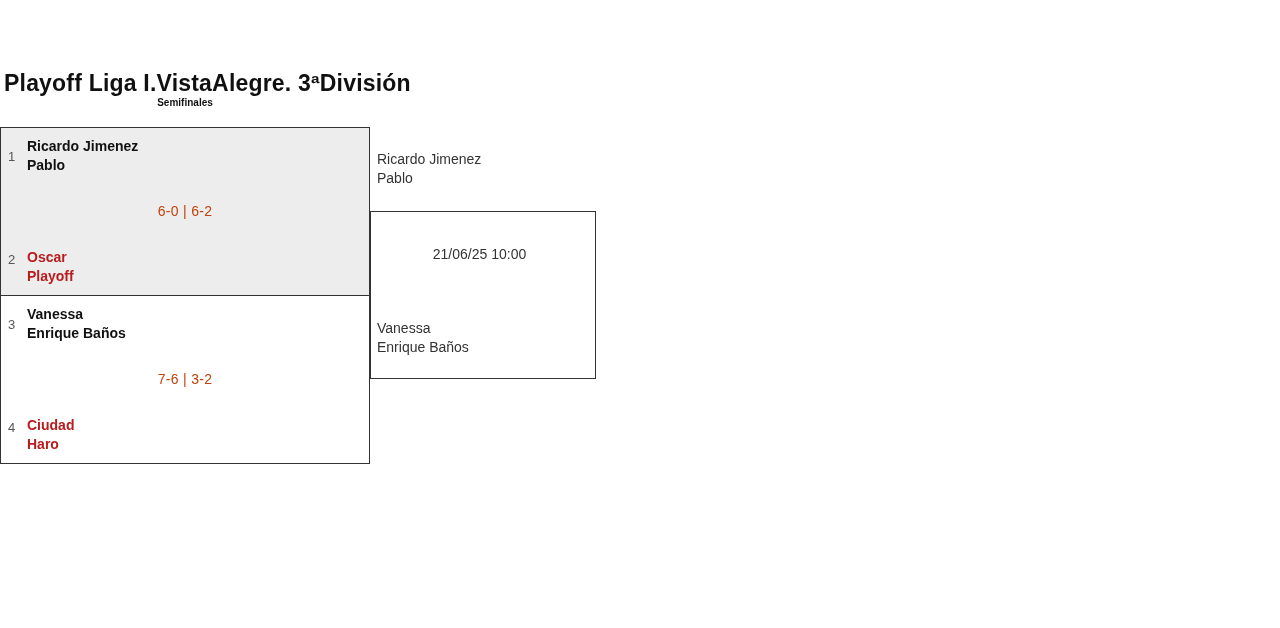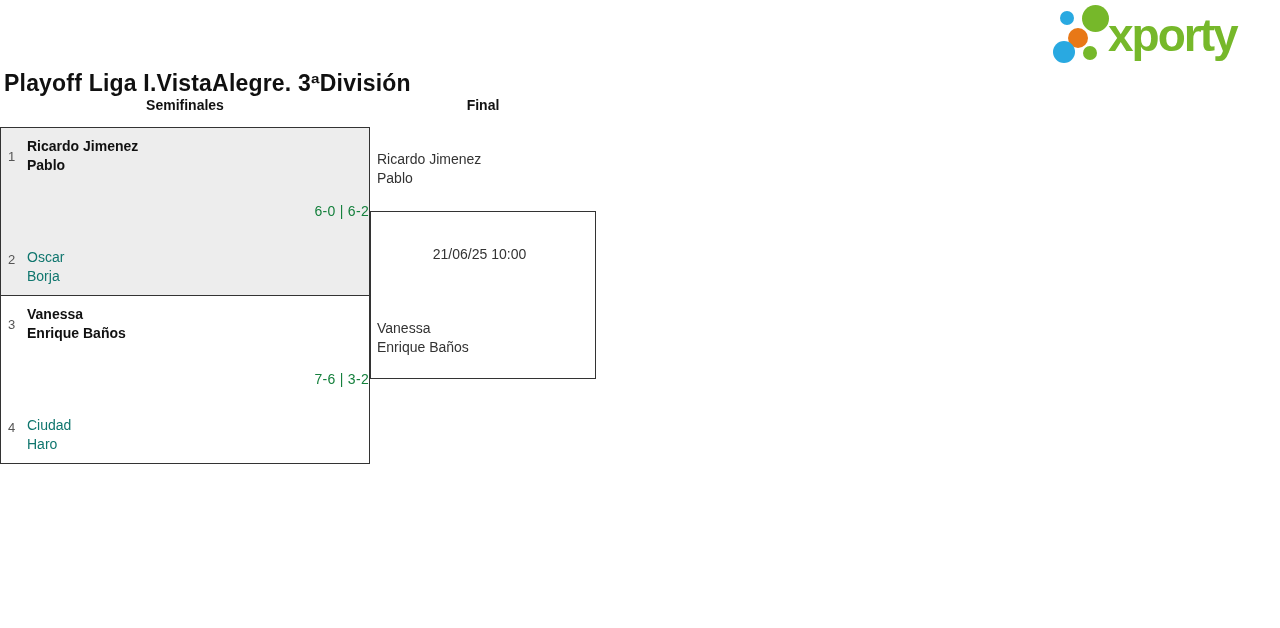--- a/index.html
+++ b/index.html
@@ -22,44 +22,44 @@
   .dot.d3{left:20px;top:24px;width:20px;height:20px;background:#e87817;}
   .dot.d4{left:5px;top:37px;width:22px;height:22px;background:#29a9e1;}
   .dot.d5{left:35px;top:42px;width:14px;height:14px;background:#76b82a;}
   .logo-text{
     position:absolute;left:60px;top:2px;
     font-size:46px;line-height:58px;font-weight:700;color:#76b82a;letter-spacing:-2px;
   }
   
   .round-header{
     position:absolute;top:97px;text-align:center;
-    font-size:14px;font-weight:700;color:#111;
+    font-size:10px;font-weight:700;color:#111;
   }
   .round-header.semis{left:0;width:370px;}
   .round-header.final{left:370px;width:226px;}
   
   .match{
     position:absolute;left:0;width:368px;height:167px;
     border:1px solid #333;
   }
   .match.sf1{top:127px;background:#ededed;}
   .match.sf2{top:295px;background:#ffffff;}
   .team-row{position:absolute;left:7px;display:flex;align-items:center;}
   .team-row.top{top:9px;}
   .team-row.bottom{bottom:9px;}
   .seed{
     width:15px;margin-right:4px;flex:0 0 auto;
     font-size:13px;color:#555;text-align:left;
   }
   .names{font-size:14px;line-height:19px;}
   .names.winner{font-weight:700;color:#111;}
-  .names.loser{font-weight:400;color:#0f766e;margin-top:16px;}
+  .names.loser{font-weight:700;color:#b91c1c;margin-top:16px;}
   .score{
-    position:absolute;left:0;width:100%;top:75px;text-align:right;
-    font-size:14px;color:#15803d;letter-spacing:.3px;
+    position:absolute;left:0;width:100%;top:75px;text-align:center;
+    font-size:14px;color:#c2410c;letter-spacing:.3px;
   }
   
   .final-box{
     position:absolute;left:370px;top:211px;width:224px;height:166px;
     border:1px solid #333;background:transparent;
   }
   .final-team{
     position:absolute;left:377px;font-size:14px;line-height:19px;color:#333;font-weight:400;
   }
   .final-team.t1{top:150px;}
@@ -71,46 +71,37 @@
 </style>
 </head>
 <body>
 
 <div class="page">
 
   <div class="title">
     <div>Playoff Liga I.VistaAlegre. 3ªDivisión</div>
   </div>
 
-  <div class="logo">
-    <span class="dot d1"></span>
-    <span class="dot d2"></span>
-    <span class="dot d3"></span>
-    <span class="dot d4"></span>
-    <span class="dot d5"></span>
-    <span class="logo-text">xporty</span>
-  </div>
 
   <div class="round-header semis">Semifinales</div>
-  <div class="round-header final">Final</div>
 
   <div class="match sf1">
     <div class="team-row top">
       <span class="seed">1</span>
       <div class="names winner">
         <div>Ricardo Jimenez</div>
         <div>Pablo</div>
       </div>
     </div>
     <div class="score">6-0 | 6-2</div>
     <div class="team-row bottom">
       <span class="seed">2</span>
       <div class="names loser">
         <div>Oscar</div>
-        <div>Borja</div>
+        <div>Playoff</div>
       </div>
     </div>
   </div>
 
   <div class="match sf2">
     <div class="team-row top">
       <span class="seed">3</span>
       <div class="names winner">
         <div>Vanessa</div>
         <div>Enrique Baños</div>

